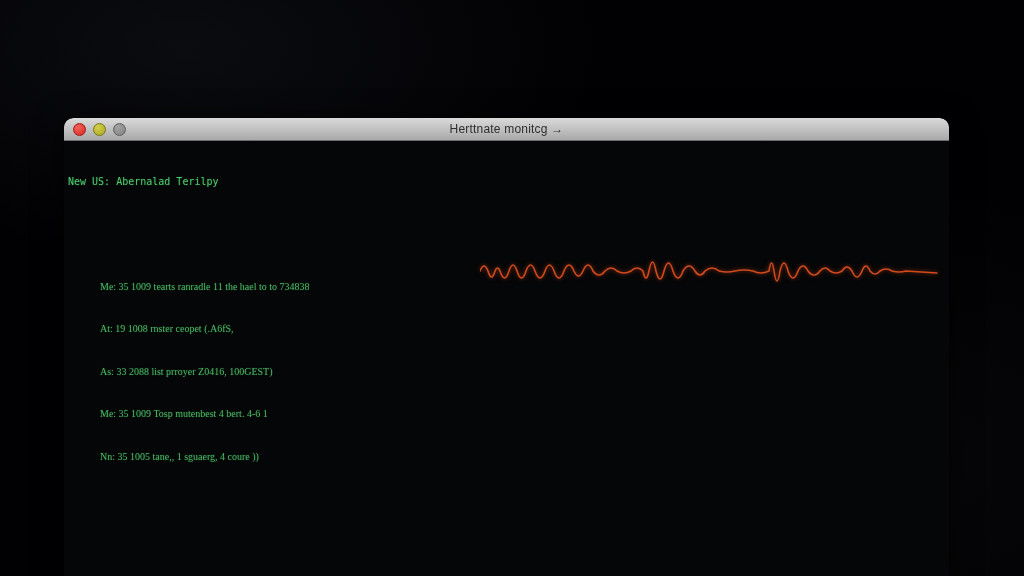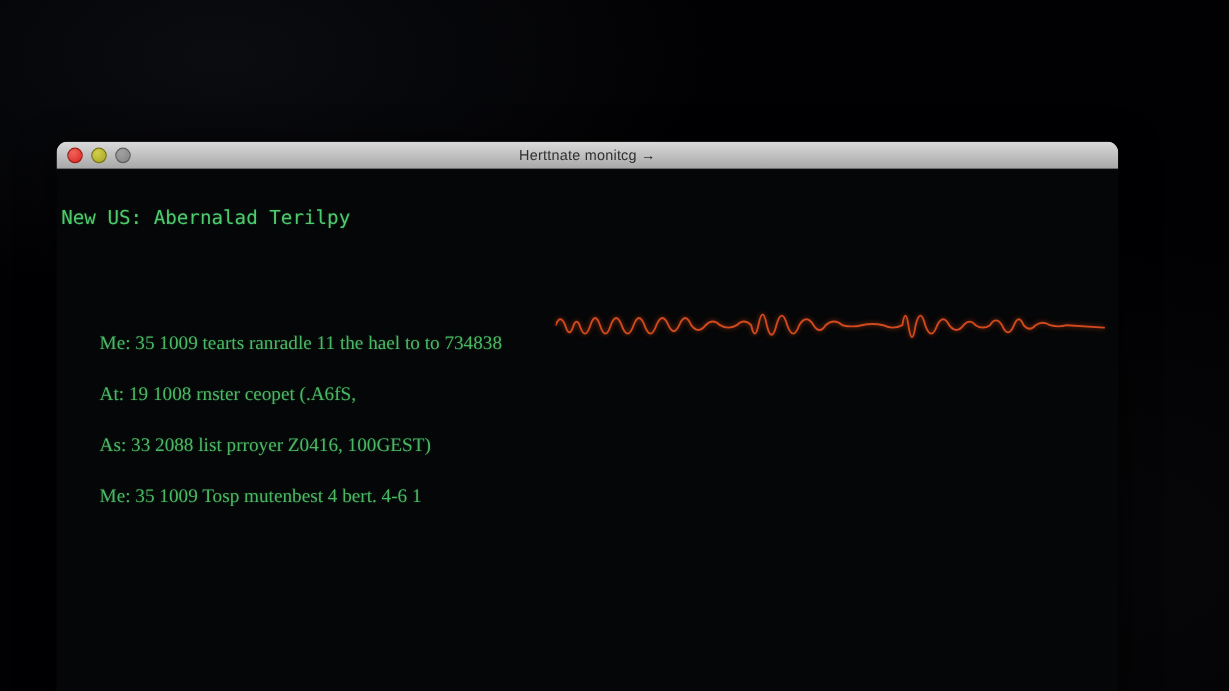--- a/index.html
+++ b/index.html
@@ -7,21 +7,21 @@
   body {
     background:
       radial-gradient(ellipse 600px 300px at 18% 8%, #0b0c10 0%, rgba(0,0,0,0) 70%),
       radial-gradient(ellipse 700px 400px at 85% 80%, #070709 0%, rgba(0,0,0,0) 70%),
       #010103;
     font-family:"DejaVu Sans Mono", monospace;
     position:relative;
   }
 
   .window {
-    position:absolute; left:47px; top:118px; width:885px; height:458px;
+    position:absolute; left:64px; top:118px; width:885px; height:458px;
     border-radius:9px 9px 0 0;
     background:#050607;
     box-shadow:0 6px 30px rgba(0,0,0,0.8);
     overflow:hidden;
   }
 
   .titlebar {
     height:23px;
     background:linear-gradient(#dadada, #a9a9a9);
     border-bottom:1px solid #6d6d6d;
@@ -36,21 +36,21 @@
   .traffic { position:absolute; left:9px; top:5px; display:flex; gap:7px; }
   .light { width:13px; height:13px; border-radius:50%; }
   .light-close { background:radial-gradient(circle at 35% 30%, #f0655c, #da251f); border:1px solid #9e1b16; }
   .light-min   { background:radial-gradient(circle at 35% 30%, #d3cf4a, #a8a524); border:1px solid #787616; }
   .light-zoom  { background:radial-gradient(circle at 35% 30%, #a2a2a2, #828282); border:1px solid #5e5e5e; }
 
   .content {
     position:relative; height:435px;
     padding:6px 0 0 4px;
     color:#4bb764;
-    font-size:16px; line-height:14.2px;
+    font-size:10px; line-height:14.2px;
     text-shadow:0 0 2px rgba(70,220,120,0.28);
     white-space:pre;
   }
   .hdr { color:#4ecb6e; }
   .indent { padding-left:32px;font-family:Liberation Serif, serif; }
   .logblock { margin-top:19px; }
 
   .wave {
     position:absolute; left:416px; top:135px; width:460px; height:36px;
     filter:drop-shadow(0 0 2px rgba(255,90,30,0.55));
@@ -71,20 +71,21 @@
   </div>
 
   <div class="content">
     <div class="hdr">New US: Abernalad Terilpy</div>
 
     <div class="logblock">
       <div class="indent">Me: 35 1009 tearts ranradle 11 the hael to to 734838</div>
       <div class="indent">At: 19 1008 rnster ceopet (.A6fS,</div>
       <div class="indent">As: 33 2088 list prroyer Z0416, 100GEST)</div>
       <div class="indent">Me: 35 1009 Tosp mutenbest 4 bert. 4-6 1</div>
+      <div class="indent">Nn: 35 1005 tane,, 1 sguaerg, 4 coure ))</div>
       
       
 
       
       
       
       
       
       
       

